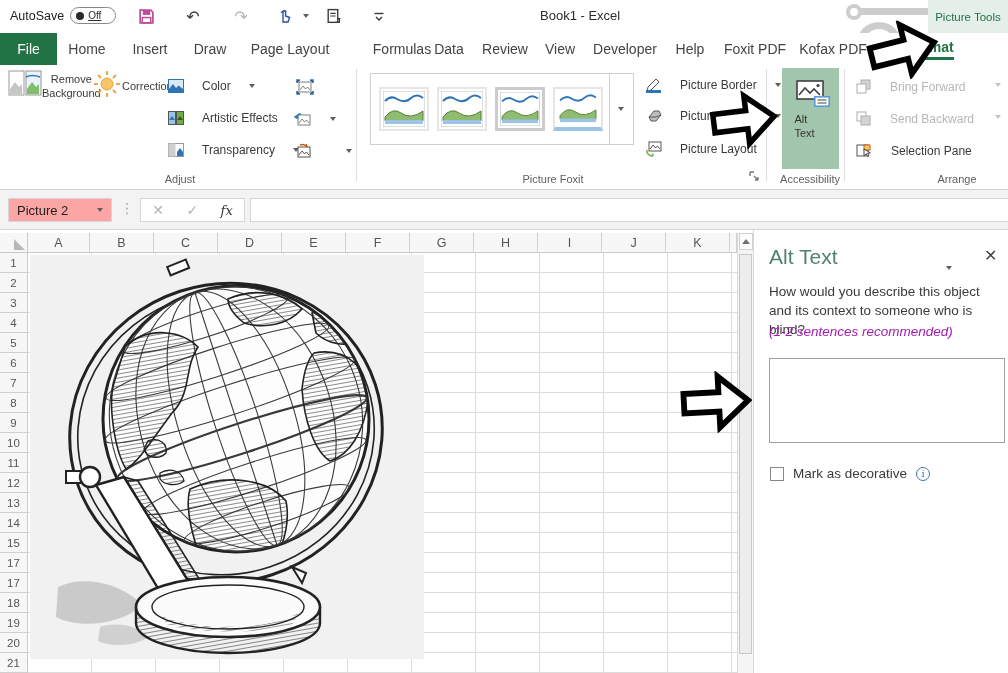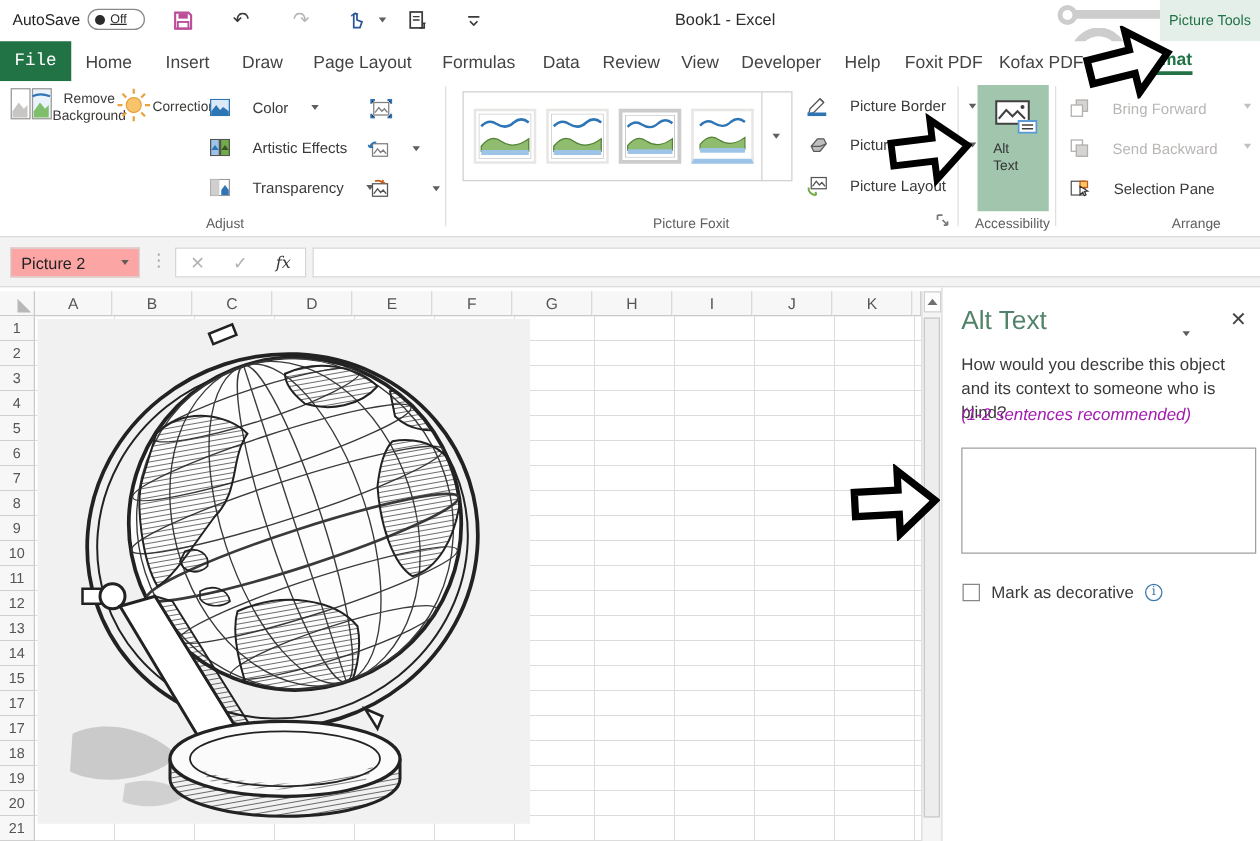--- a/index.html
+++ b/index.html
@@ -14,21 +14,21 @@
   .qat-btn { position:absolute; top:4px; width:26px; height:24px; display:flex; align-items:center; justify-content:center; font-size:16px; color:#444; }
   .title-center { position:absolute; left:540px; top:8px; font-size:13px; color:#2b2b2b; }
   .gray-doodle-line { position:absolute; left:852px; top:8px; width:82px; height:7px; background:#cdcdcd; border-radius:4px; }
   .gray-doodle-ring { position:absolute; left:846px; top:4px; width:16px; height:16px; border:4px solid #cdcdcd; border-radius:50%; background:#fff; }
   .gray-doodle-arc { position:absolute; left:856px; top:22px; width:46px; height:24px; border:7px solid #cdcdcd; border-bottom:none; border-radius:24px 24px 0 0; }
   .ctx-tab { position:absolute; right:0; top:0; width:80px; height:33px; background:#e4efe9; color:#217346; font-size:11.5px; display:flex; align-items:center; justify-content:center; }
 
   
   #tabrow { position:absolute; left:0; top:33px; width:1008px; height:32px; background:#fff; }
   .tab { position:absolute; top:0; height:32px; display:flex; align-items:center; justify-content:center; font-size:14px; color:#444; }
-  .tab-file { background:#217346; color:#fff;font-family:Liberation Mono, monospace; }
+  .tab-file { background:#217346; color:#fff; }
   .tab-format { color:#217346; font-weight:bold; }
   .tab-format .ul { border-bottom:3px solid #217346; padding-bottom:2px; }
 
   
   #ribbon { position:absolute; left:0; top:65px; width:1008px; height:125px; background:#fff; border-bottom:1px solid #d2d0ce; }
   .grp-label { position:absolute; top:108px; font-size:11px; color:#605e5c; text-align:center; }
   .grp-div { position:absolute; top:4px; height:112px; width:1px; background:#e1dfdd; }
   .bigbtn { position:absolute; top:4px; display:flex; align-items:center; font-size:11px; color:#3b3a39; text-align:center; line-height:14px; }
   .menu-item { position:absolute; display:flex; align-items:center; gap:18px; font-size:12px; color:#3b3a39; white-space:nowrap; }
   .caret { width:0; height:0; border-left:3.5px solid transparent; border-right:3.5px solid transparent; border-top:4px solid #605e5c; display:inline-block; }
@@ -142,21 +142,21 @@
     </div>
   <div class="tab" style="left:123px;width:54px">
       <span>Insert</span>
     </div>
   <div class="tab" style="left:186px;width:48px">
       <span>Draw</span>
     </div>
   <div class="tab" style="left:247px;width:86px">
       <span>Page Layout</span>
     </div>
-  <div class="tab" style="left:348px;width:70px">
+  <div class="tab" style="left:367px;width:70px">
       <span>Formulas</span>
     </div>
   <div class="tab" style="left:427px;width:44px">
       <span>Data</span>
     </div>
   <div class="tab" style="left:478px;width:54px">
       <span>Review</span>
     </div>
   <div class="tab" style="left:538px;width:44px">
       <span>View</span>

